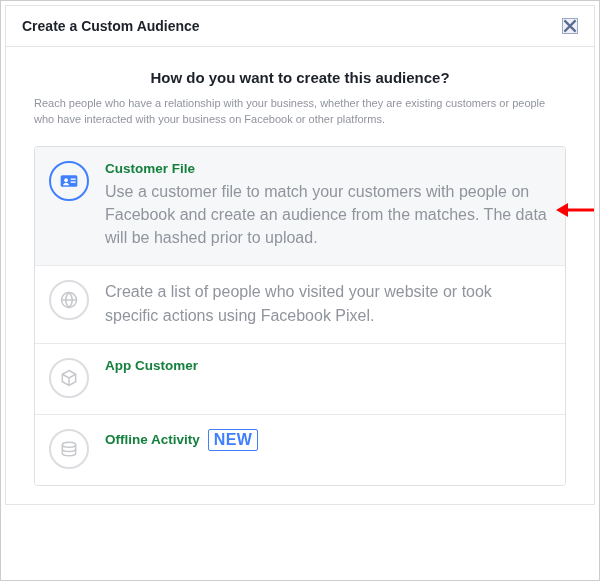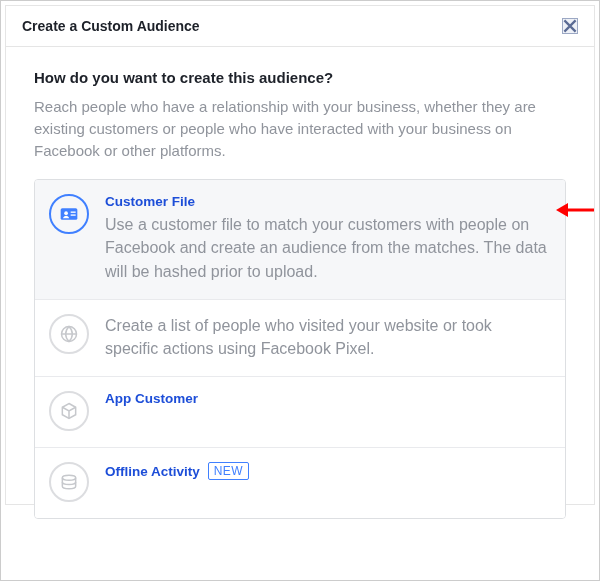--- a/index.html
+++ b/index.html
@@ -51,23 +51,24 @@
       line-height: 1;
     }
     .content {
       padding: 22px 28px 0 28px;
     }
     .question {
       font-size: 15px;
       font-weight: bold;
       color: #1d2129;
       margin-bottom: 10px;
+      text-align: center;
     }
     .description {
-      font-size: 15px;
+      font-size: 11px;
       color: #90949c;
       line-height: 1.45;
       margin-bottom: 18px;
     }
     .options {
       border: 1px solid #dddfe2;
       border-radius: 4px;
       overflow: hidden;
     }
     .option {
@@ -102,25 +103,25 @@
     .opt-body { flex: 1; }
     .opt-title-row {
       display: flex;
       align-items: center;
       gap: 8px;
       margin-bottom: 4px;
     }
     .opt-title {
       font-size: 13.5px;
       font-weight: bold;
-      color: #1d4ed8;
+      color: #15803d;
     }
     .badge {
-      font-size: 12px;
-      font-weight: normal;
+      font-size: 16px;
+      font-weight: bold;
       padding: 1px 5px;
       border: 1px solid #4080ff;
       color: #4080ff;
       border-radius: 2px;
       letter-spacing: 0.4px;
     }
     .opt-desc {
       font-size: 16px;
       color: #90949c;
       line-height: 1.45;

